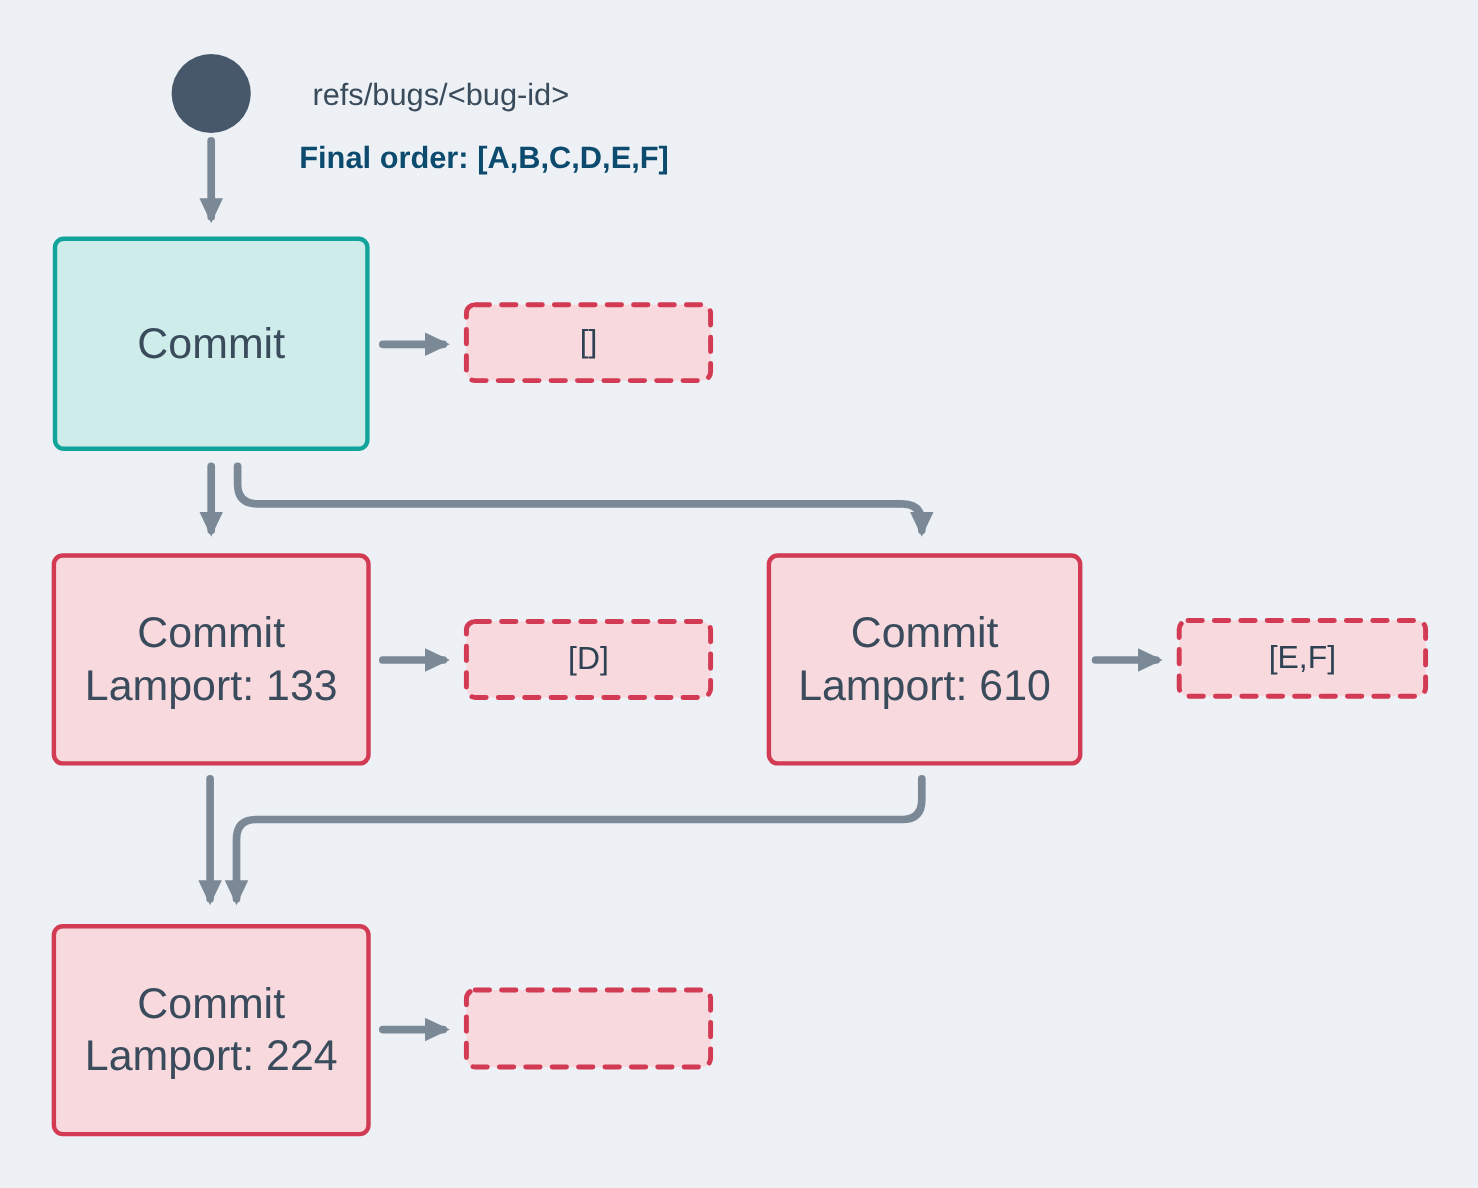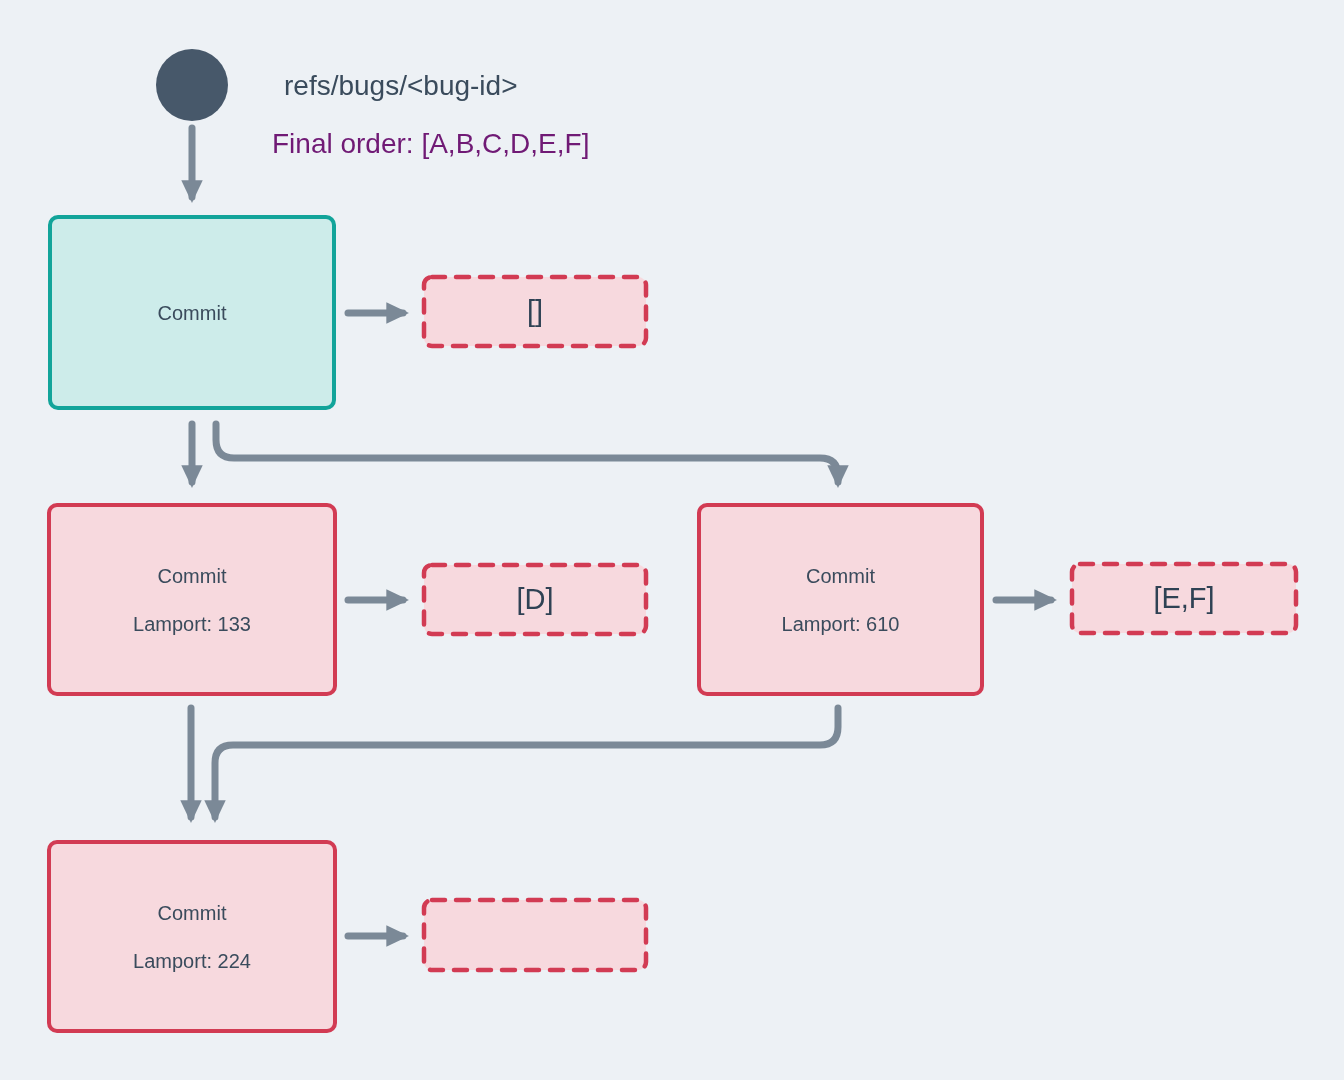--- a/index.html
+++ b/index.html
@@ -38,37 +38,37 @@
     line-height: 32px;
     color: #3a4b5c;
     white-space: nowrap;
   }
   .final-order {
     position: absolute;
     left: 272px;
     top: 128px;
     font-size: 28px;
     line-height: 32px;
-    font-weight: 400;
-    color: #701a75;
+    font-weight: 700;
+    color: #0c4a6e;
     white-space: nowrap;
   }
   .commit-node {
     position: absolute;
     box-sizing: border-box;
     border-radius: 10px;
     border: 4px solid #d23b53;
     background: #f7d9de;
     display: flex;
     flex-direction: column;
     align-items: center;
     justify-content: center;
     text-align: right;
     color: #3a4b5c;
-    font-size: 20px;
+    font-size: 39px;
     line-height: 48px;
   }
   .commit-node.head {
     border-color: #12a49a;
     background: #cdecea;
   }
   .node-0 { left: 48px;  top: 215px; width: 288px; height: 195px; }
   .node-1 { left: 47px;  top: 503px; width: 290px; height: 193px; }
   .node-2 { left: 697px; top: 503px; width: 287px; height: 193px; }
   .node-3 { left: 47px;  top: 840px; width: 290px; height: 193px; }

